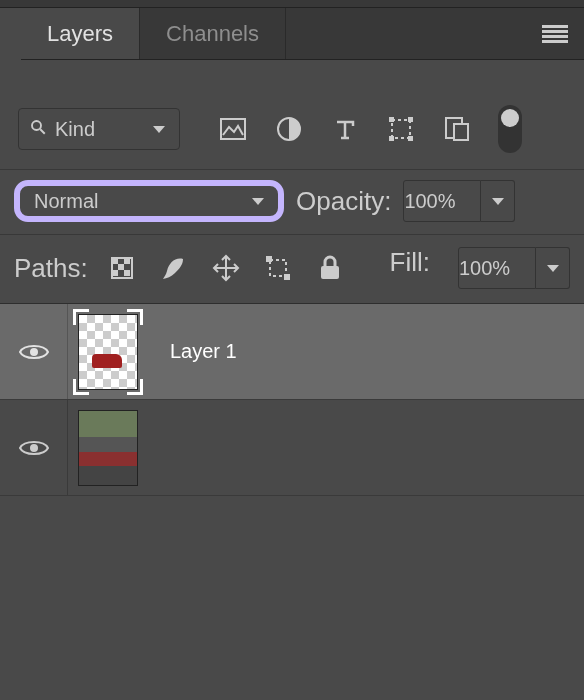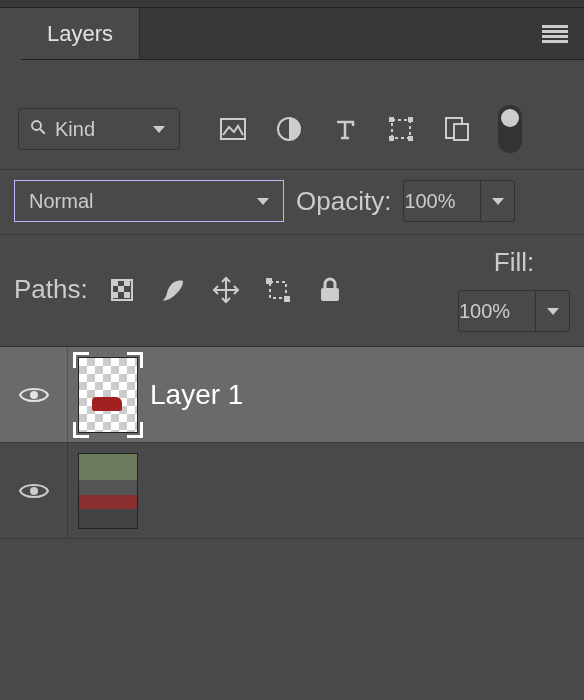--- a/index.html
+++ b/index.html
@@ -94,43 +94,43 @@
   
   .blend-row {
     display: flex;
     align-items: center;
     padding: 10px 14px 12px 14px;
     gap: 12px;
     border-bottom: 1px solid #383838;
   }
   .blend-dropdown {
     display: flex; align-items: center; justify-content: space-between;
-    border: 1px solid #c4b5fd; height: 42px; padding: 0 14px;
-    width: 270px; border-radius: 0;
+    border: 6px solid #c4b5fd; height: 42px; padding: 0 14px;
+    width: 270px; border-radius: 14px;
   }
   .label { color: #cccccc; font-size: 26px; }
   .value-box {
     border: 1px solid #333; height: 42px; padding: 0 0;
     display: flex; align-items: center; min-width: 78px; background: #494949;
     border-radius: 3px 0 0 3px;
   }
   .chev-box {
     border: 1px solid #333; border-left: none; height: 42px; width: 34px;
     display: flex; align-items: center; justify-content: center;
     border-radius: 0 3px 3px 0;
   }
   
   .lock-row {
     display: flex; align-items: center;
     padding: 12px 14px 14px 14px; gap: 20px;
     border-bottom: 1px solid #2e2e2e;
   }
   .lock-icons { display: flex; align-items: center; gap: 24px; }
   .licon { width: 28px; height: 28px; display: flex; align-items: center; justify-content: center; }
-  .fill-group { margin-left: auto; display: flex; align-items: center; gap: 12px; flex-direction: column; }
+  .fill-group { margin-left: auto; display: flex; gap: 28px; }
   
   .layer-list { display: flex; flex-direction: column; }
   .layer {
     display: flex; align-items: center;
     border-bottom: 1px solid #3a3a3a;
     height: 96px;
     padding: 0 16px 0 0;
   }
   .layer.selected { background: #6a6a6a; color: #fff; }
   .eye-col {
@@ -160,32 +160,33 @@
     position: absolute; left: 14px; top: 40px; width: 30px; height: 14px;
     background: #a02020; border-radius: 4px 6px 2px 2px;
   }
   .corners .c {
     position: absolute; width: 16px; height: 16px; border: 3px solid #fff;
   }
   .corners .tl { top: -5px; left: -5px; border-right: none; border-bottom: none; }
   .corners .tr { top: -5px; right: -5px; border-left: none; border-bottom: none; }
   .corners .bl { bottom: -5px; left: -5px; border-right: none; border-top: none; }
   .corners .br { bottom: -5px; right: -5px; border-left: none; border-top: none; }
-  .layer-name { margin-left: 12px; font-size: 28px; flex: 1; }
+  .layer-name { margin-left: 32px; font-size: 20px; flex: 1; }
   .lock-badge { margin-left: auto; margin-right: 10px; }
   .bottom-space { flex: 1; background: #494949; }
 </style>
 </head>
 <body>
 
 <div class="panel">
   <div class="topline"></div>
 
   <div class="tabs">
     <div class="tab active">Layers</div>
+    <div class="tab">Channels</div>
     <div class="tab-menu">
       <div class="hamburger">
           <div></div>
           <div></div>
           <div></div>
           <div></div>
         </div>
     </div>
   </div>
 

